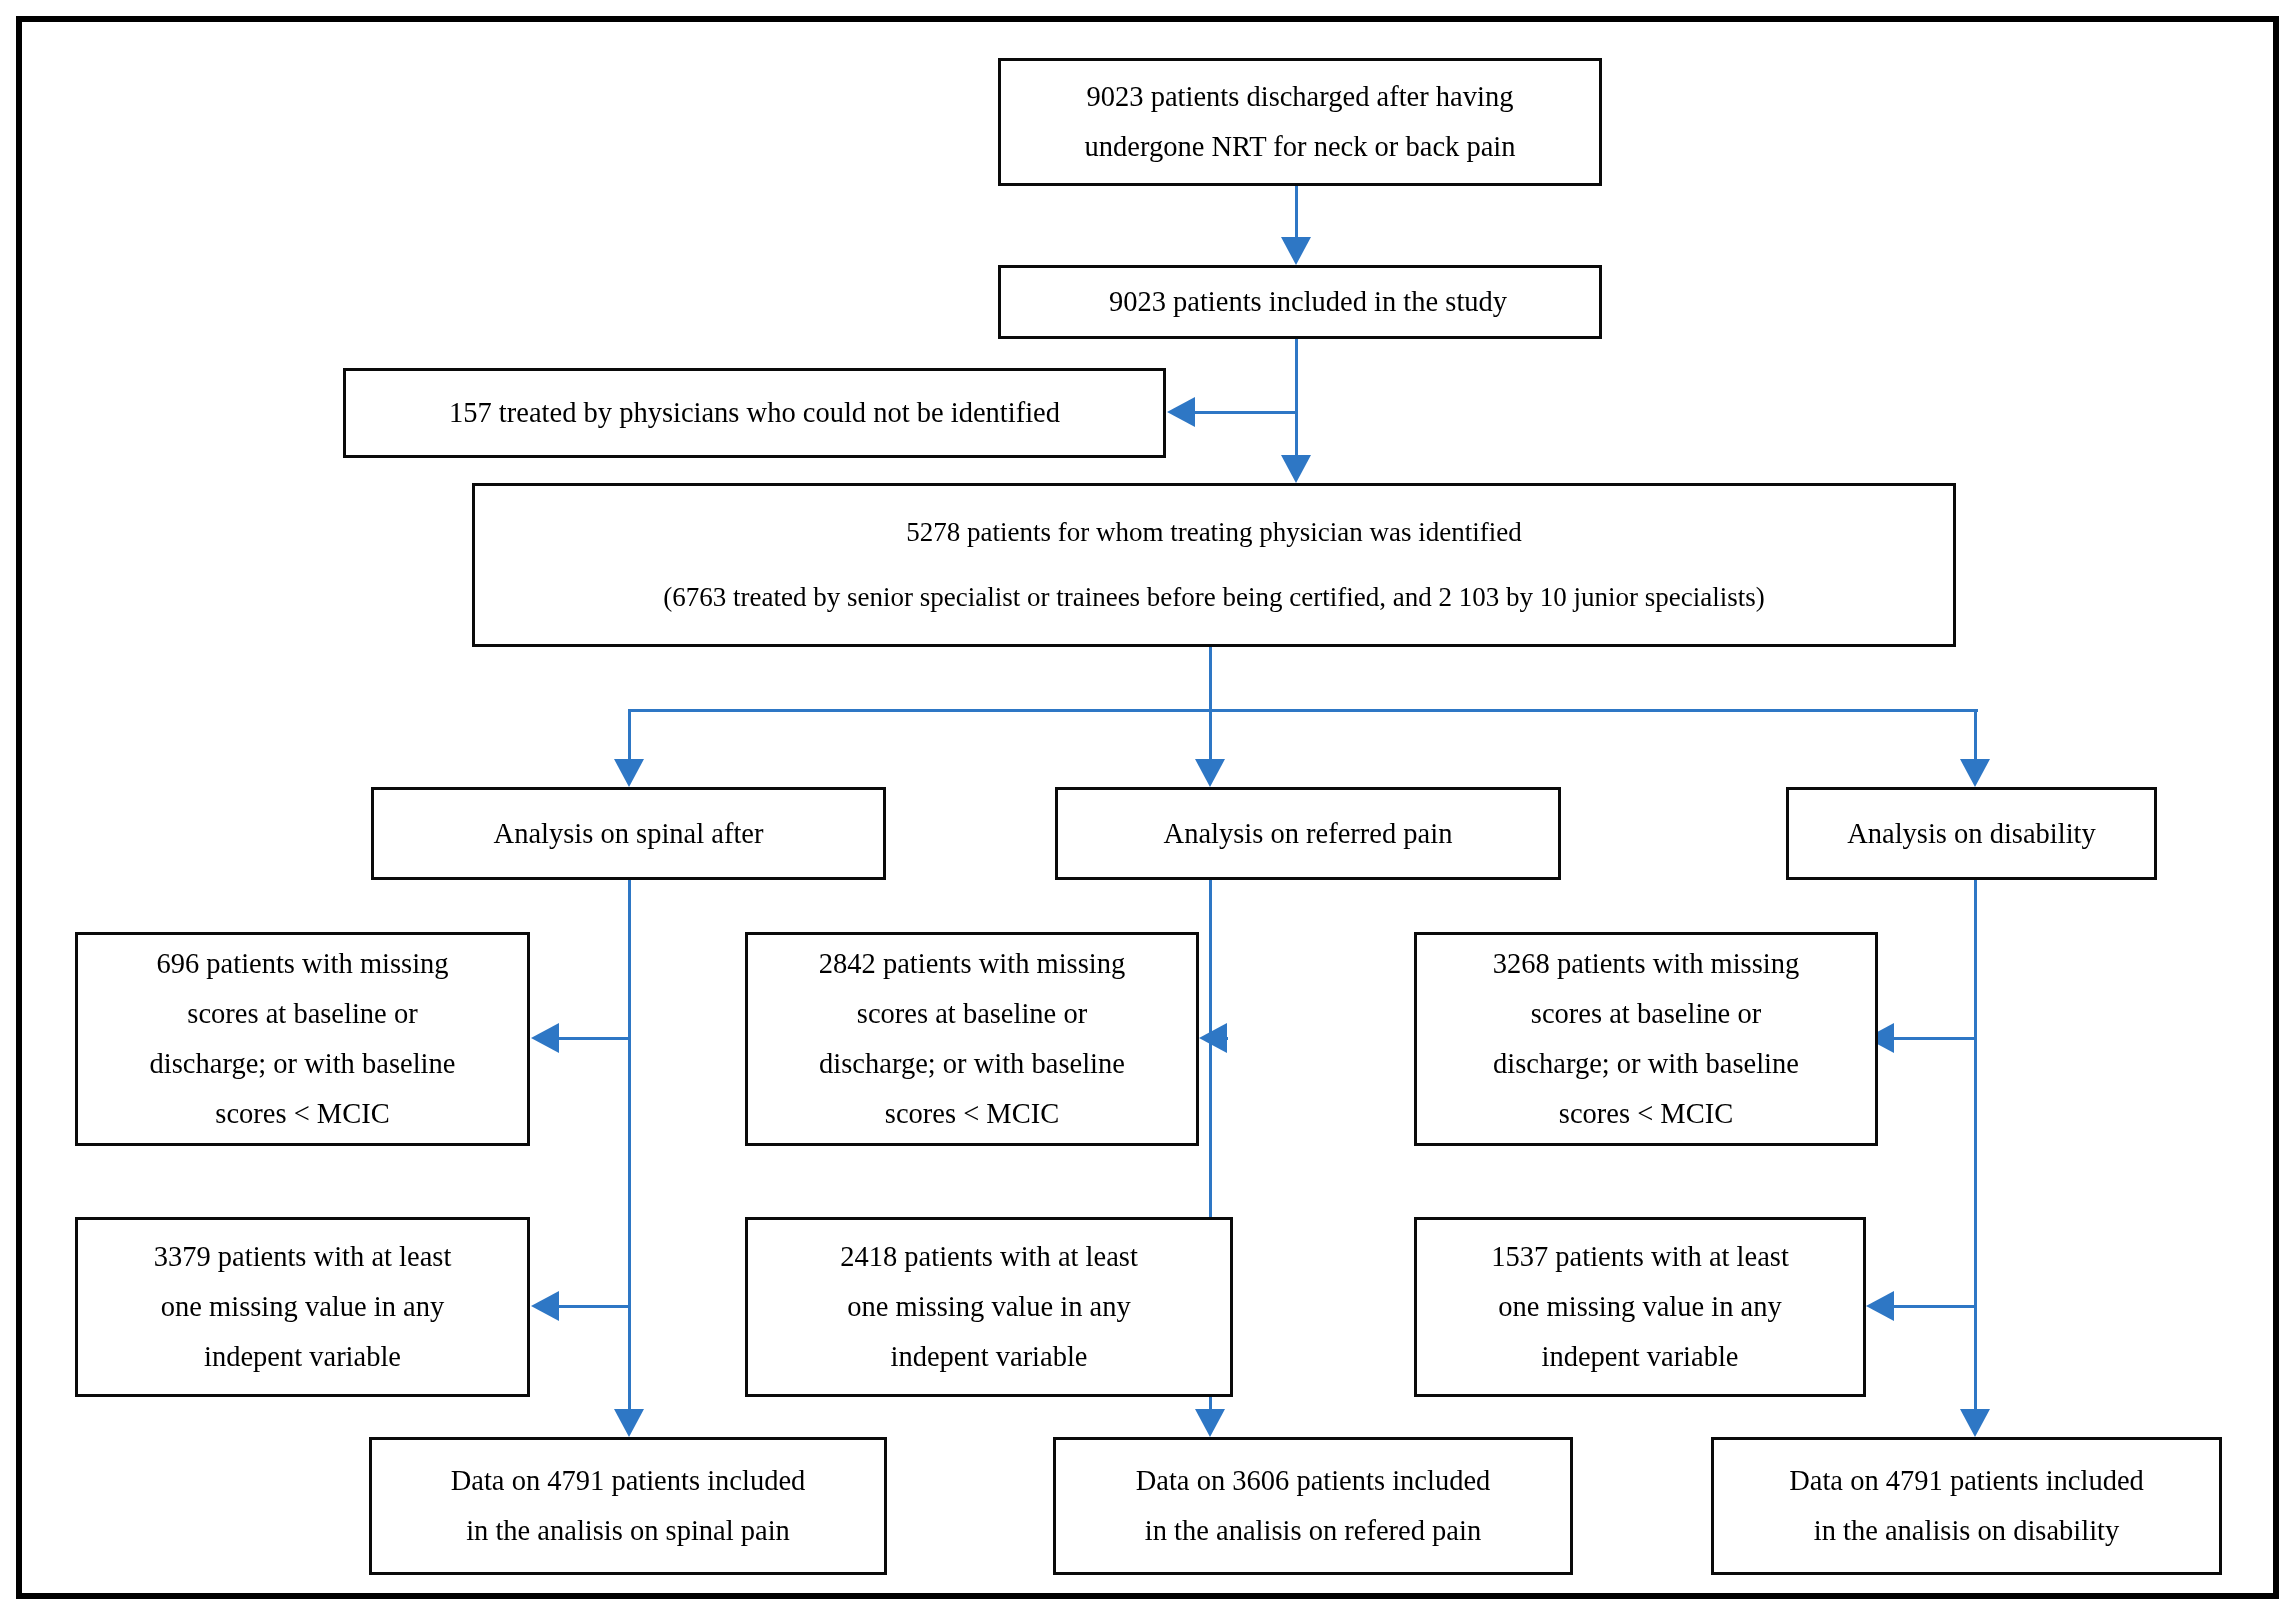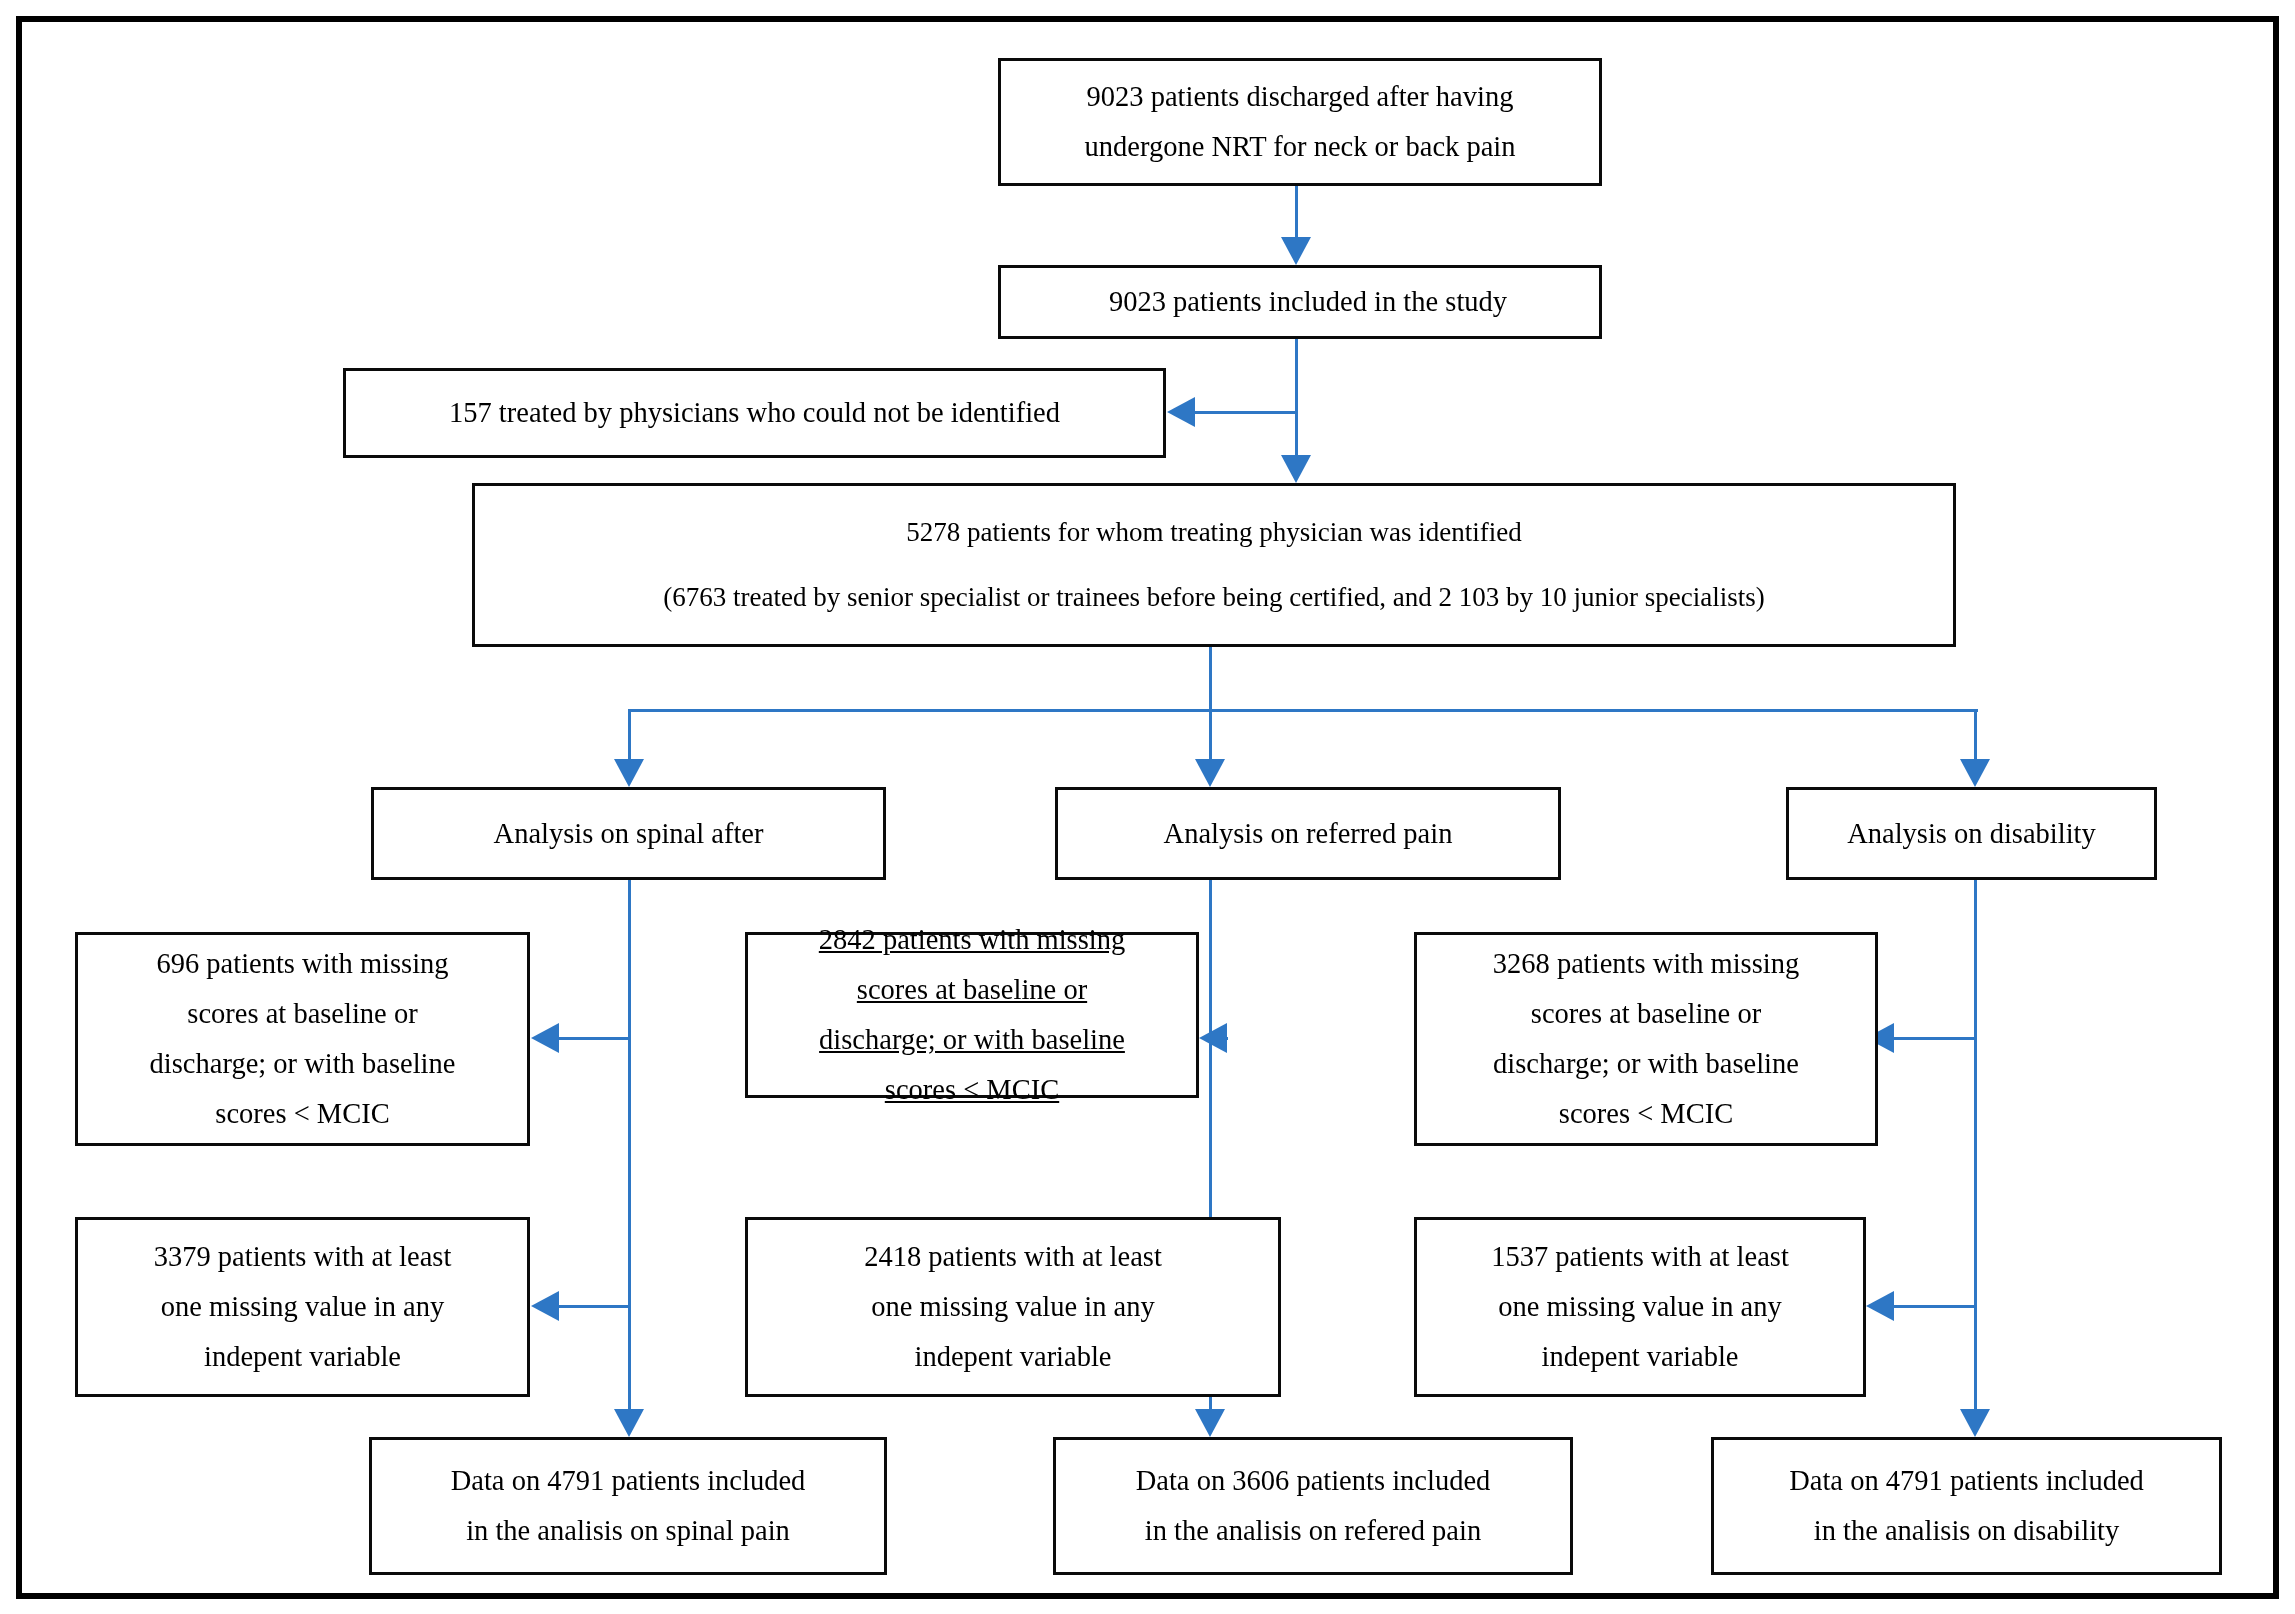--- a/index.html
+++ b/index.html
@@ -50,24 +50,24 @@
   }
   
   .b-discharged     { left: 998px; top: 58px;  width: 604px; height: 128px; }
   .b-included       { left: 998px; top: 265px;  width: 604px; height: 74px; padding-left: 16px; }
   .b-not-identified { left: 343px;  top: 368px;  width: 823px; height: 90px; }
   .b-identified     { left: 472px;  top: 483px;  width: 1484px; height: 164px; font-size: 27px; justify-content: space-evenly; padding: 5.4px 10.8px; }
   .b-an-spinal      { left: 371px;  top: 787px; width: 515px;  height: 93px; }
   .b-an-referred    { left: 1055px; top: 787px; width: 506px;  height: 93px; }
   .b-an-disability  { left: 1786px; top: 787px; width: 371px;  height: 93px; }
   .b-ex1-spinal     { left: 75px;  top: 932px; width: 455px;  height: 214px; }
-  .b-ex1-referred   { left: 745px; top: 932px; width: 454px;  height: 166px; text-decoration: underline; }
+  .b-ex1-referred   { left: 745px; top: 932px; width: 454px;  height: 214px; }
   .b-ex1-disability { left: 1414px; top: 932px; width: 464px;  height: 214px; }
   .b-ex2-spinal     { left: 75px;  top: 1217px; width: 455px;  height: 180px; }
-  .b-ex2-referred   { left: 745px; top: 1217px; width: 536px;  height: 180px; }
+  .b-ex2-referred   { left: 745px; top: 1217px; width: 488px;  height: 180px; }
   .b-ex2-disability { left: 1414px; top: 1217px; width: 452px;  height: 180px; }
   .b-fin-spinal     { left: 369px;  top: 1437px; width: 518px;  height: 138px; }
   .b-fin-referred   { left: 1037px; top: 1437px; width: 520px;  height: 138px; margin-left: 16px; }
   .b-fin-disability { left: 1711px; top: 1437px; width: 511px;  height: 138px; }
 </style>
 </head>
 <body>
 
 <div id="canvas">
   <div class="frame"></div>

